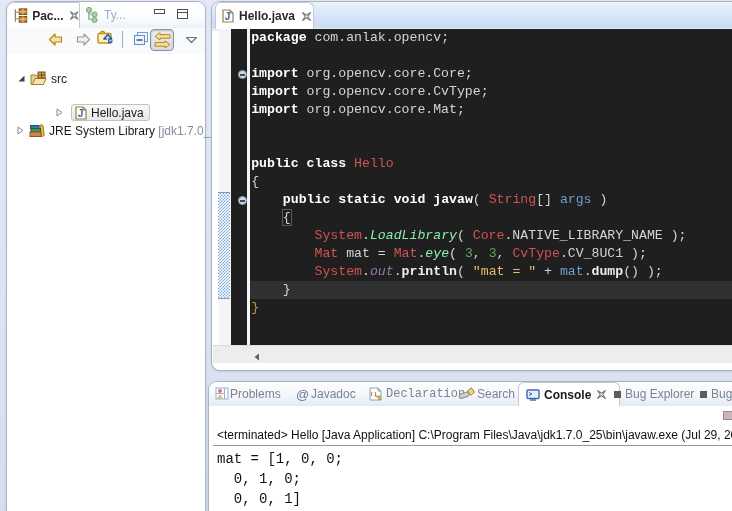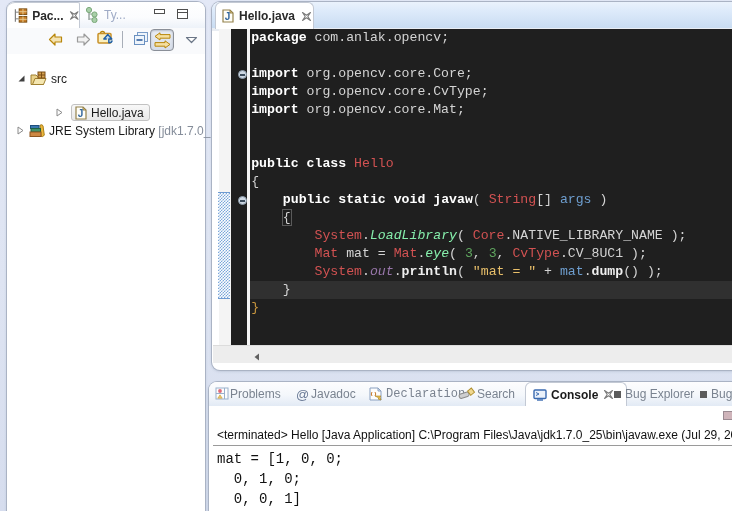--- a/index.html
+++ b/index.html
@@ -202,21 +202,21 @@
       <path d="M9 1 l3 3 h-3 z" fill="#dde8f4" stroke="#8aa0c0"></path>
       <path d="M3 5 q-1.5 2 0 4 M6 5 q1.5 2 0 4" stroke="#c87828" fill="none"></path>
       <path d="M6 9 l4 2 -1 1 3 1 -1-3 1-1 z" fill="#e8c050" stroke="#a88020" stroke-width=".6"></path>
     </svg>
     <span class="bt" style="left:177px;font-family:Liberation Mono, monospace;">Declaration</span>
     <svg class="abs" style="left:249px;top:5px" width="18" height="14" viewBox="0 0 18 14">
       <rect x="1" y="6" width="10" height="4.5" rx="2" transform="rotate(-18 6 8)" fill="#cdced0" stroke="#8a8a8a"></rect>
       <path d="M10 3.2 l4.5 -1.7 1.7 5 -4.5 1.7 z" transform="rotate(-18 12.5 5)" fill="#f0d890" stroke="#b09030"></path>
     </svg>
     <span class="bt" style="left:268px;">Search</span>
-    <span class="seltab" style="left:316px;top:0;width:102px;height:24px;border-radius:6px 6px 0 0;color:#1a1a1a;display:flex;align-items:center;">
+    <span class="seltab" style="left:309px;top:0;width:102px;height:24px;border-radius:6px 6px 0 0;color:#1a1a1a;display:flex;align-items:center;">
       <svg style="margin-left:7px" width="14" height="12" viewBox="0 0 14 12">
         <rect x="1" y="1" width="12" height="8.5" rx="1" fill="#eaf1fa" stroke="#3a6ab0" stroke-width="1.4"></rect>
         <path d="M3 3.5 l3 1.5 -3 1.5" stroke="#3a6ab0" fill="none"></path>
         <path d="M4 11 h6" stroke="#3a6ab0" stroke-width="1.4"></path>
       </svg>
       <span style="margin-left:4px;font-weight:bold;">Console</span>
       <svg width="11" height="11" viewBox="0 0 11 11" style="margin-left:5px">
         <path d="M1.5 1.5 L5.5 4.2 L9.5 1.5 L6.8 5.5 L9.5 9.5 L5.5 6.8 L1.5 9.5 L4.2 5.5 Z" fill="none" stroke="#7a7a7a" stroke-width="1.1" stroke-linejoin="round"></path>
       </svg>
     </span>

